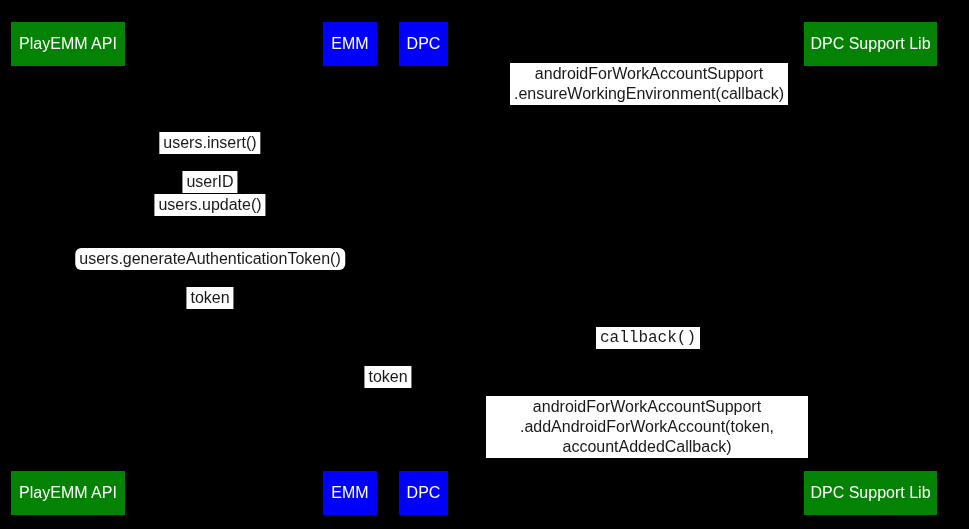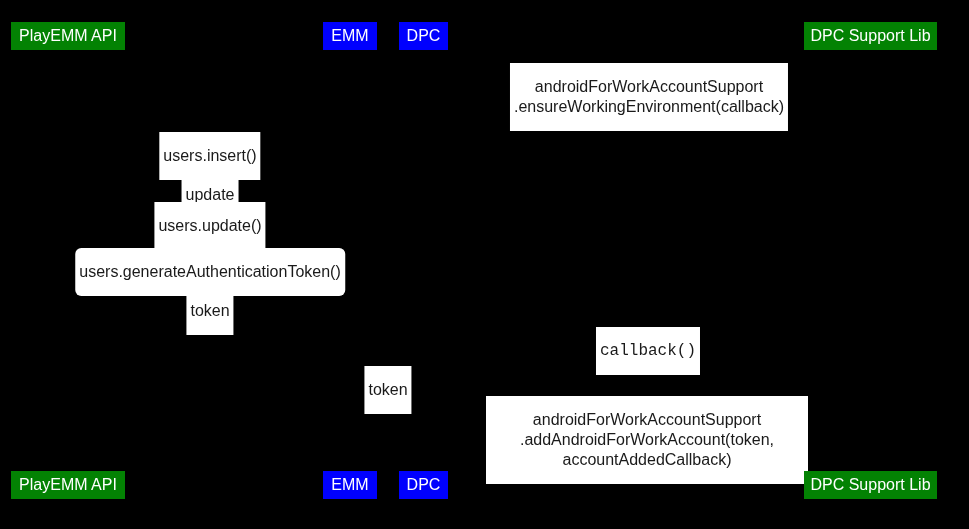--- a/index.html
+++ b/index.html
@@ -10,55 +10,55 @@
   .diagram {
     position: relative;
     width: 969px;
     height: 529px;
     background: #000000;
     overflow: hidden;
     font-family: "Liberation Sans", sans-serif;
   }
   .actor {
     position: absolute;
-    height: 28px;
+    height: 44px;
     display: flex;
     align-items: center;
     justify-content: center;
     color: #ffffff;
     font-size: 16px;
     white-space: nowrap;
   }
   .msg {
     position: absolute;
     transform: translateX(-50%);
     background: #ffffff;
     color: #1a1a1a;
     font-size: 16px;
     line-height: 20px;
-    padding: 14px 4px;
+    padding: 1px 4px;
     text-align: center;
     white-space: pre-line;
   }
 </style>
 </head>
 <body>
 
 <div class="diagram">
 
   <div class="actor" style="left: 11px; top: 22px; width: 114px; background-color: rgb(3, 130, 3);">PlayEMM API</div>
   <div class="actor" style="left: 323px; top: 22px; width: 54px; background-color: rgb(0, 0, 254);">EMM</div>
   <div class="actor" style="left: 399px; top: 22px; width: 49px; background-color: rgb(0, 0, 254);">DPC</div>
   <div class="actor" style="left: 804px; top: 22px; width: 133px; background-color: rgb(3, 130, 3);">DPC Support Lib</div>
 
   <div class="msg" style="left:649px; top:63px;">androidForWorkAccountSupport
 .ensureWorkingEnvironment(callback)</div>
   <div class="msg" style="left:210px; top:132px;">users.insert()</div>
-  <div class="msg" style="left:210px; top:171px;">update</div>
-  <div class="msg" style="left:210px; top:202px;">users.update()</div>
+  <div class="msg" style="left:210px; top:171px;">userID</div>
+  <div class="msg" style="left:210px; top:194px;">users.update()</div>
   <div class="msg" style="left:210px; top:248px;border-radius:6px;">users.generateAuthenticationToken()</div>
   <div class="msg" style="left:210px; top:287px;">token</div>
   <div class="msg" style="left:648px; top:327px;font-family:Liberation Mono, monospace;">callback()</div>
   <div class="msg" style="left:388px; top:366px;">token</div>
   <div class="msg" style="left:647px; top:396px;">androidForWorkAccountSupport
 .addAndroidForWorkAccount(token, accountAddedCallback)</div>
 
   <div class="actor" style="left: 11px; top: 471px; width: 114px; background-color: rgb(3, 130, 3);">PlayEMM API</div>
   <div class="actor" style="left: 323px; top: 471px; width: 54px; background-color: rgb(0, 0, 254);">EMM</div>
   <div class="actor" style="left: 399px; top: 471px; width: 49px; background-color: rgb(0, 0, 254);">DPC</div>

